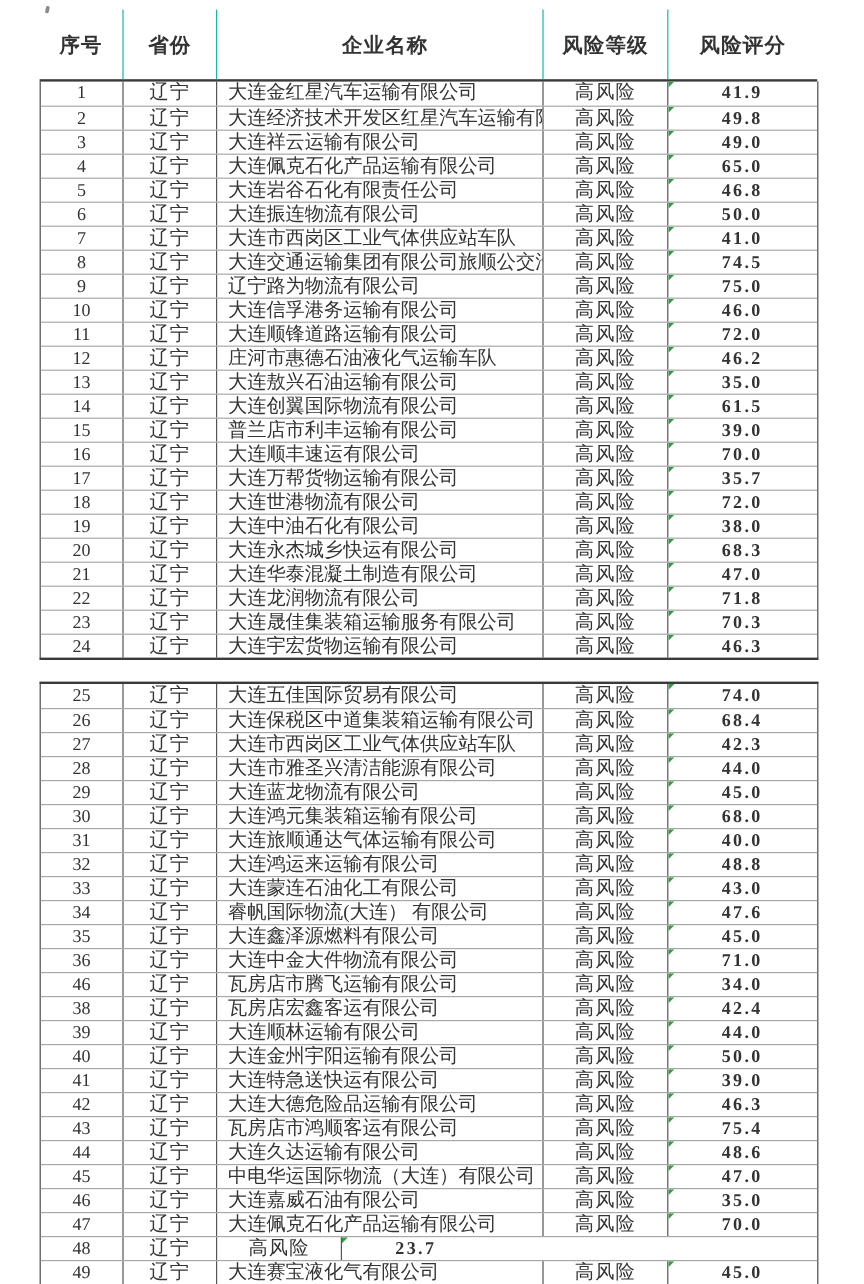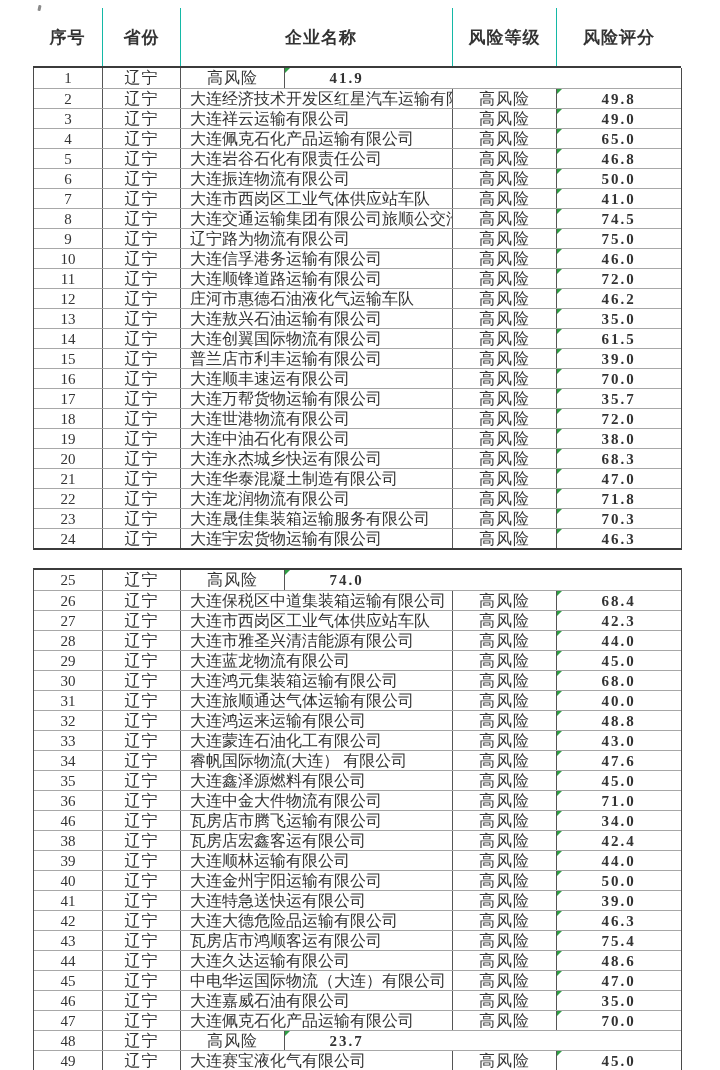--- a/index.html
+++ b/index.html
@@ -67,20 +67,21 @@
     <div class="hcell h-no">序号</div>
     <div class="hcell h-province">省份</div>
     <div class="hcell h-company">企业名称</div>
     <div class="hcell h-level">风险等级</div>
     <div class="hcell h-score">风险评分</div>
   </div>
   <div class="block block-1">
       <div class="trow">
         <div class="cell c-no">1</div>
         <div class="cell c-province">辽宁</div>
+        <div class="cell c-company">大连金红星汽车运输有限公司</div>
         <div class="cell c-level">高风险</div>
         <div class="cell c-score">
           <span class="flag"></span>
           <span>41.9</span>
         </div>
       </div>
       <div class="trow">
         <div class="cell c-no">2</div>
         <div class="cell c-province">辽宁</div>
         <div class="cell c-company">大连经济技术开发区红星汽车运输有限公司</div>
@@ -308,20 +309,21 @@
         <div class="cell c-score">
           <span class="flag"></span>
           <span>46.3</span>
         </div>
       </div>
     </div>
   <div class="block block-2">
       <div class="trow">
         <div class="cell c-no">25</div>
         <div class="cell c-province">辽宁</div>
+        <div class="cell c-company">大连五佳国际贸易有限公司</div>
         <div class="cell c-level">高风险</div>
         <div class="cell c-score">
           <span class="flag"></span>
           <span>74.0</span>
         </div>
       </div>
       <div class="trow">
         <div class="cell c-no">26</div>
         <div class="cell c-province">辽宁</div>
         <div class="cell c-company">大连保税区中道集装箱运输有限公司</div>

